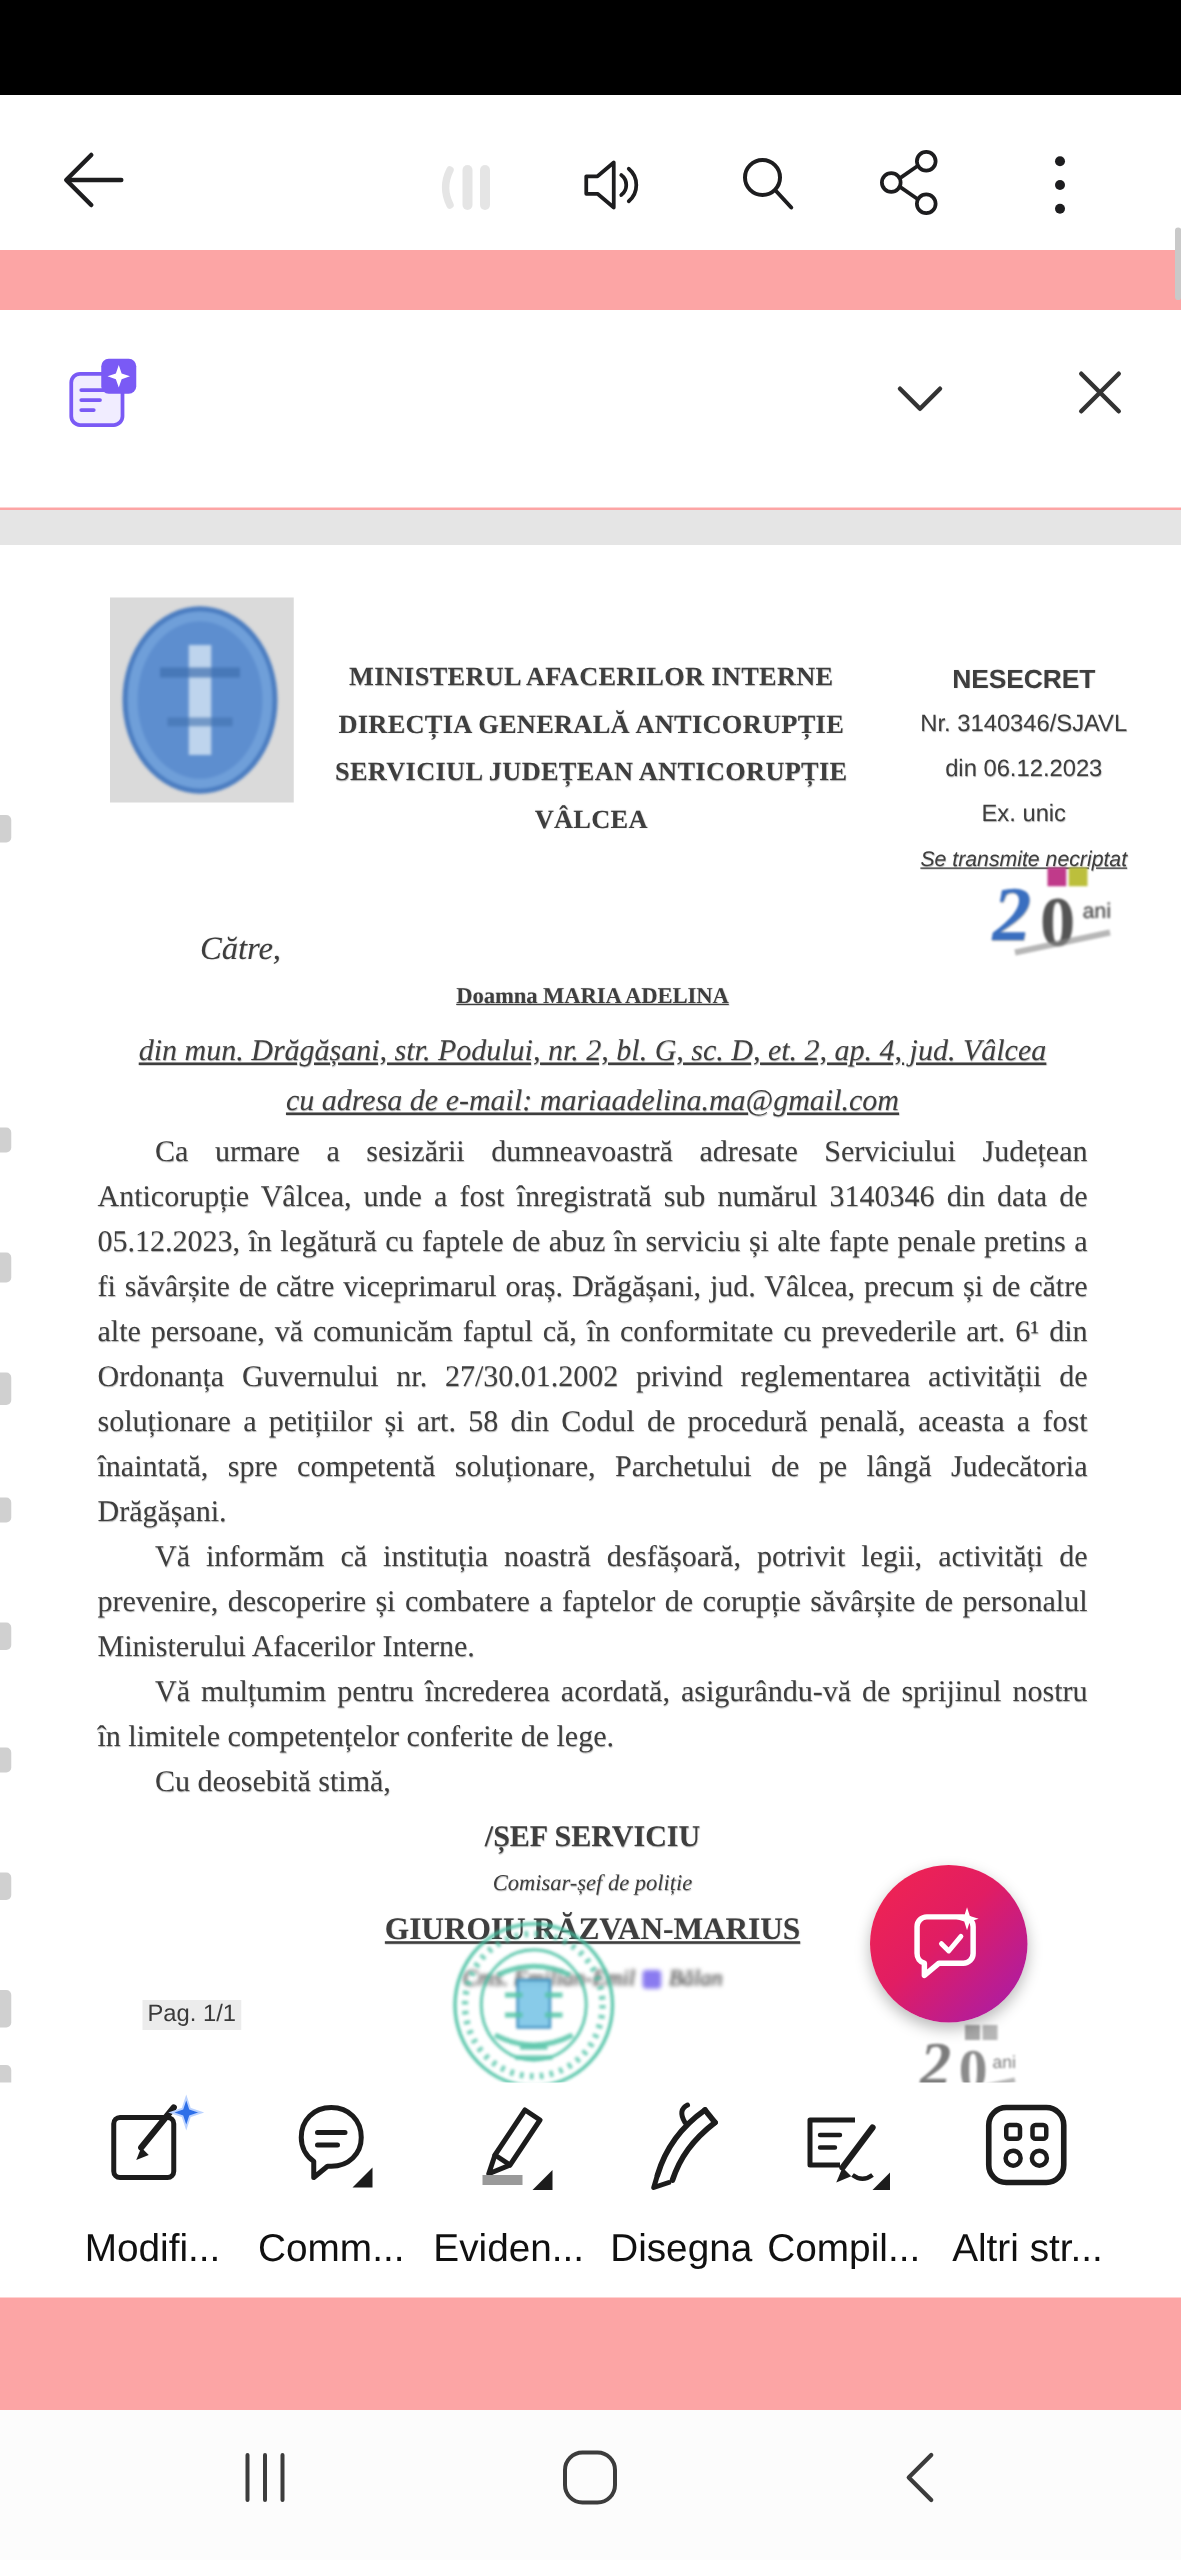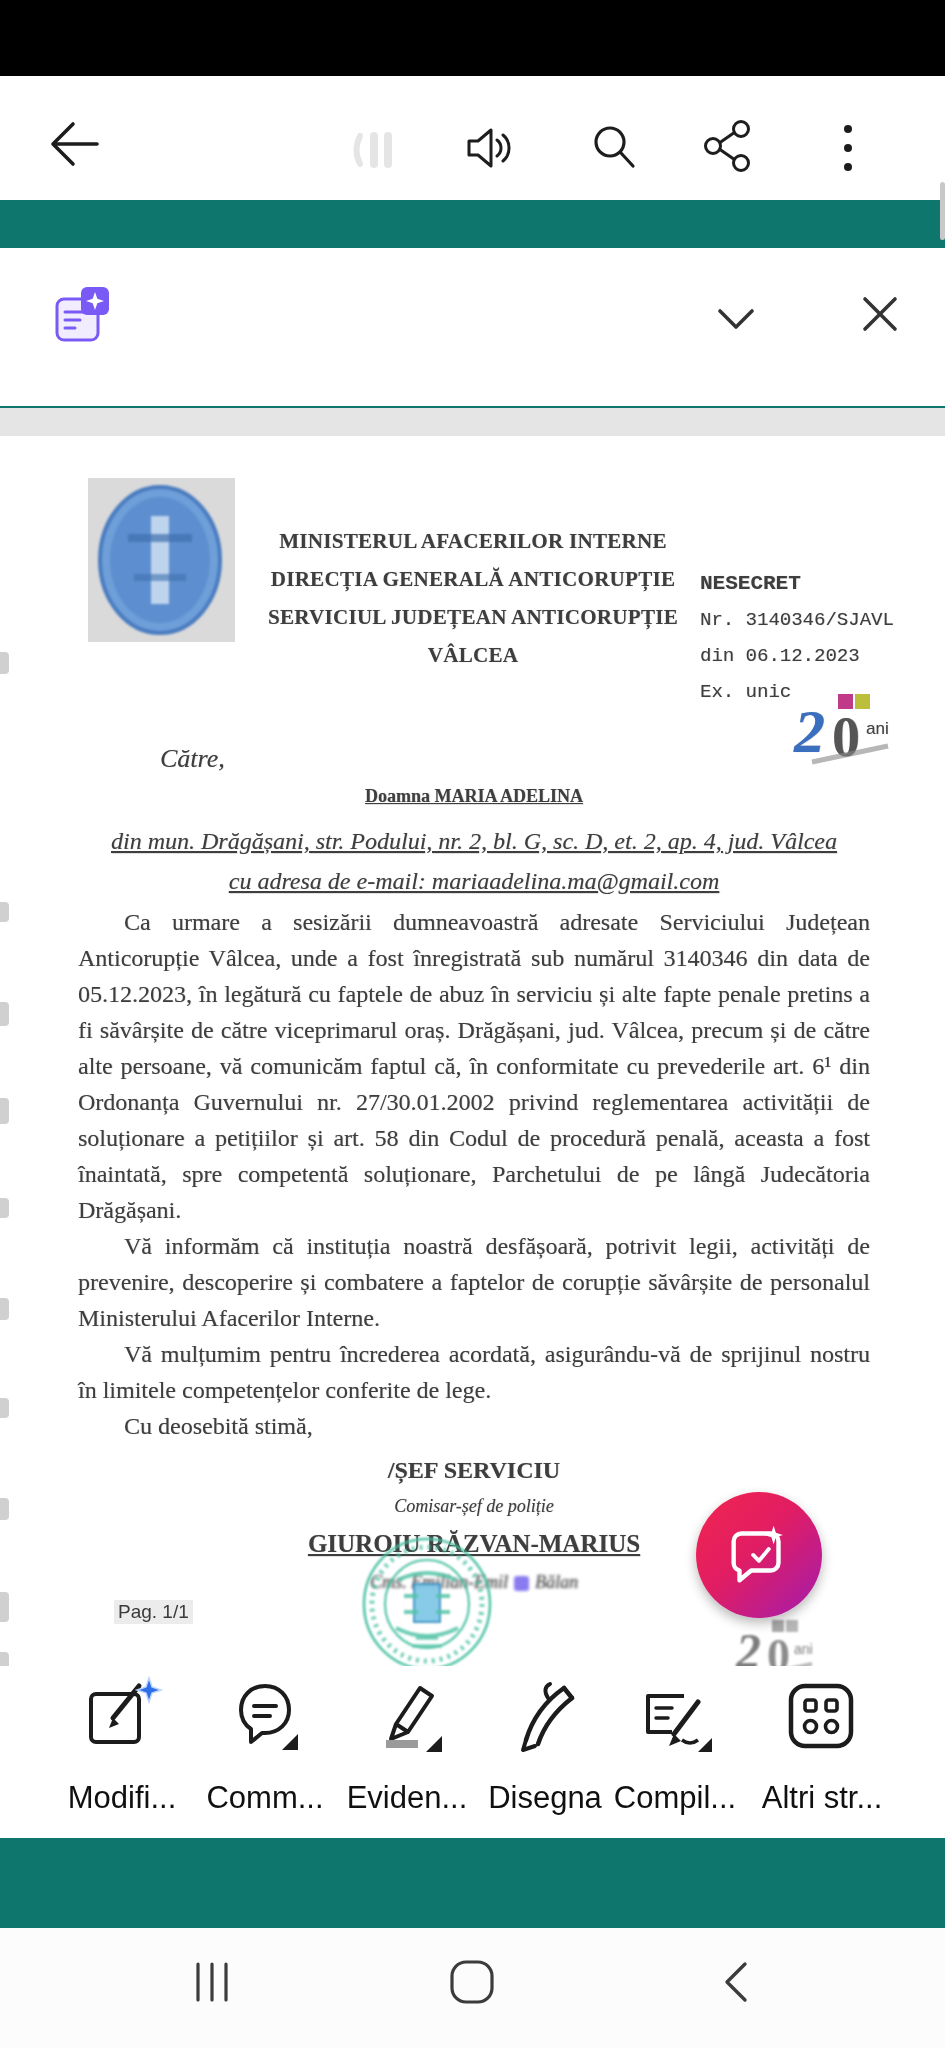--- a/index.html
+++ b/index.html
@@ -1,36 +1,36 @@
 <!DOCTYPE html>
 <html><head>
 <meta charset="utf-8">
 <style>
   html,body{margin:0;padding:0;background:#fff;}
-  #screen{position:relative;width:945px;height:2048px;background:#0f766e;overflow:hidden;
+  #screen{position:relative;width:945px;height:2048px;background:#fca5a5;overflow:hidden;
           font-family:"Liberation Sans",sans-serif;}
   
   #status-bar{position:absolute;left:0;top:0;width:945px;height:76px;background:#000;}
   #app-bar{position:absolute;left:0;top:76px;width:945px;height:124px;background:#fff;}
   .abtn{position:absolute;width:60px;height:60px;display:flex;align-items:center;justify-content:center;}
   #scroll-frag{position:absolute;right:0;top:182px;width:5px;height:58px;background:#c9c9c9;border-radius:3px;}
   
   #banner{position:absolute;left:0;top:248px;width:945px;height:158px;background:#fff;}
   #banner-title{position:absolute;left:150px;top:262px;width:560px;font-size:35px;line-height:50px;
                 font-weight:700;color:#141414;letter-spacing:-0.3px;}
   
   #page-gap{position:absolute;left:0;top:408px;width:945px;height:28px;background:#e5e5e5;}
   
   #doc{position:absolute;left:0;top:436px;width:945px;height:1314px;background:#fff;}
   .scan{filter:blur(0.45px);color:#3e3e3e;text-shadow:0.4px 0.4px 0.8px rgba(110,110,110,.55);}
   #emblem{position:absolute;left:88px;top:42px;width:147px;height:164px;background:#dadada;}
   #ministry{position:absolute;left:236px;top:86px;width:474px;text-align:center;
             font-family:"Liberation Serif",serif;font-weight:700;font-size:21px;line-height:38px;letter-spacing:.3px;}
-  #classif{position:absolute;left:700px;top:90px;width:238px;text-align:left;
-           font-family:Liberation Mono, monospace;font-size:19px;line-height:36px;margin-top:40px;}
+  #classif{position:absolute;left:700px;top:90px;width:238px;text-align:center;
+           font-family:Liberation Sans, sans-serif;font-size:19px;line-height:36px;}
   #classif .c0{font-weight:700;font-size:21px;}
   #classif .c4{font-style:italic;font-size:17px;text-decoration:underline;}
   #logo20{position:absolute;left:792px;top:252px;}
   #salutation{position:absolute;left:160px;top:308px;font-family:"Liberation Serif",serif;
               font-style:italic;font-size:26px;}
   #recipient{position:absolute;left:78px;top:350px;width:792px;text-align:center;
              font-family:"Liberation Serif",serif;font-weight:700;font-size:18px;}
   #recipient span{text-decoration:underline;}
   .addr{position:absolute;left:78px;width:792px;text-align:center;font-family:"Liberation Serif",serif;
         font-style:italic;font-size:24px;}
@@ -180,20 +180,21 @@
       <div>MINISTERUL AFACERILOR INTERNE</div>
       <div>DIRECȚIA GENERALĂ ANTICORUPȚIE</div>
       <div>SERVICIUL JUDEȚEAN ANTICORUPȚIE VÂLCEA</div>
     </div>
 
     <div id="classif" class="scan">
       <div class="c0">NESECRET</div>
       <div>Nr. 3140346/SJAVL</div>
       <div>din 06.12.2023</div>
       <div>Ex. unic</div>
+      <div class="c4">Se transmite necriptat</div>
     </div>
 
     <div id="logo20" class="scan">
       <svg width="104" height="84" viewBox="0 0 104 84" style="filter:blur(.7px);">
         <text x="2" y="64" font-family="Liberation Serif,serif" font-weight="bold" font-style="italic" font-size="62" fill="#3a6fc0">2</text>
         <rect x="46" y="6" width="15" height="15" fill="#c03a8a"></rect>
         <rect x="63" y="6" width="15" height="15" fill="#bcbf3c"></rect>
         <text x="40" y="68" font-family="Liberation Serif,serif" font-weight="bold" font-size="56" fill="#555">0</text>
         <text x="74" y="46" font-family="Liberation Sans,sans-serif" font-size="17" fill="#444">ani</text>
         <path d="M20 74 L96 58" stroke="#888" stroke-width="5" opacity=".6"></path>

